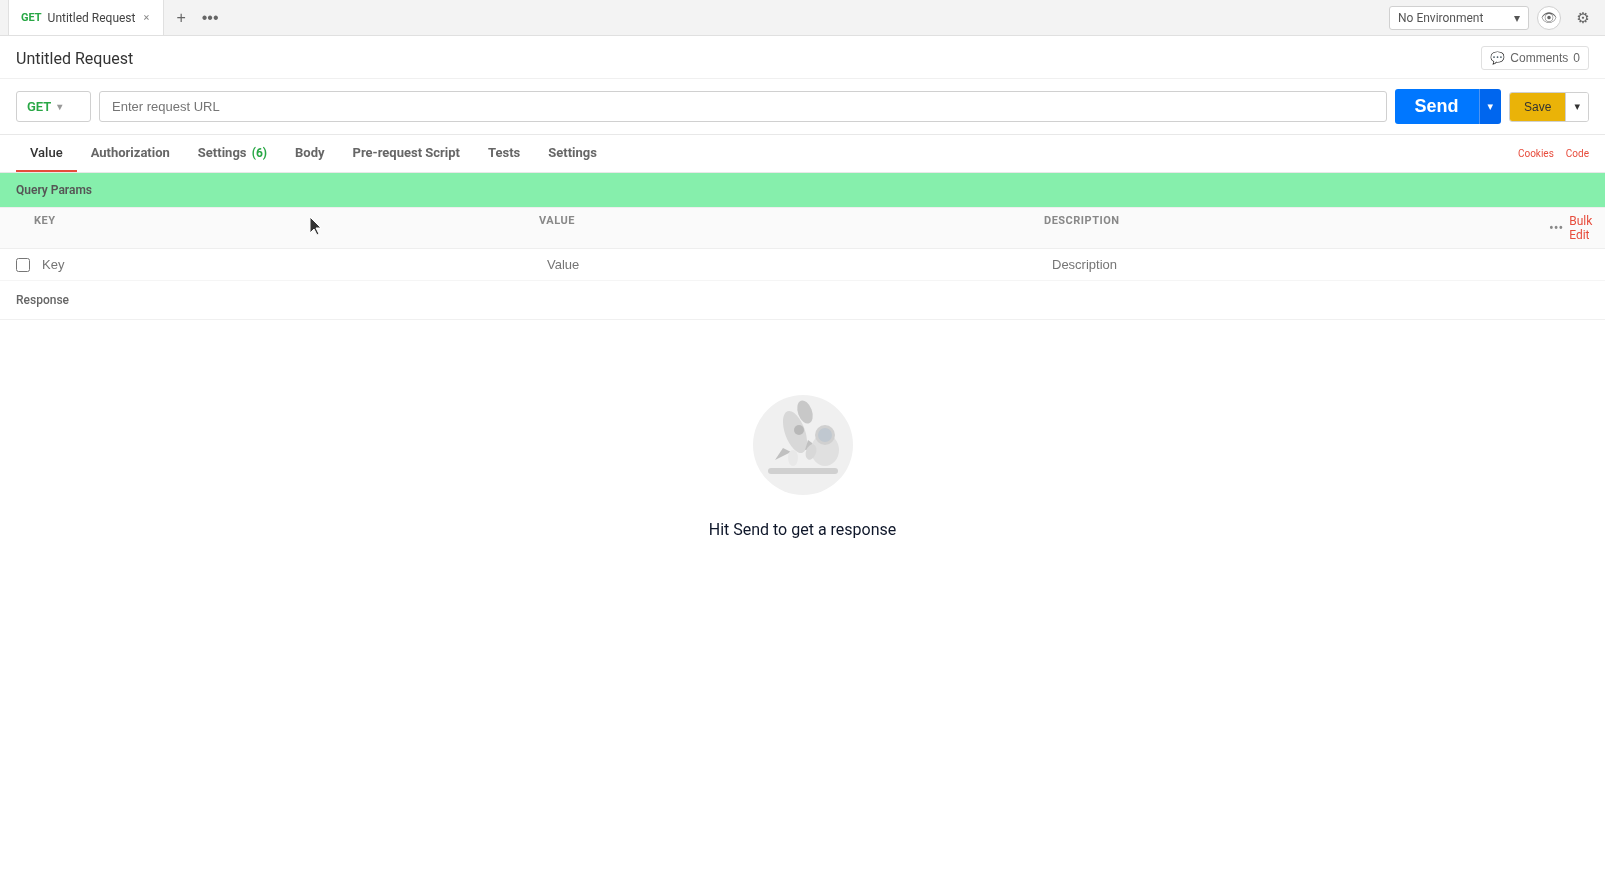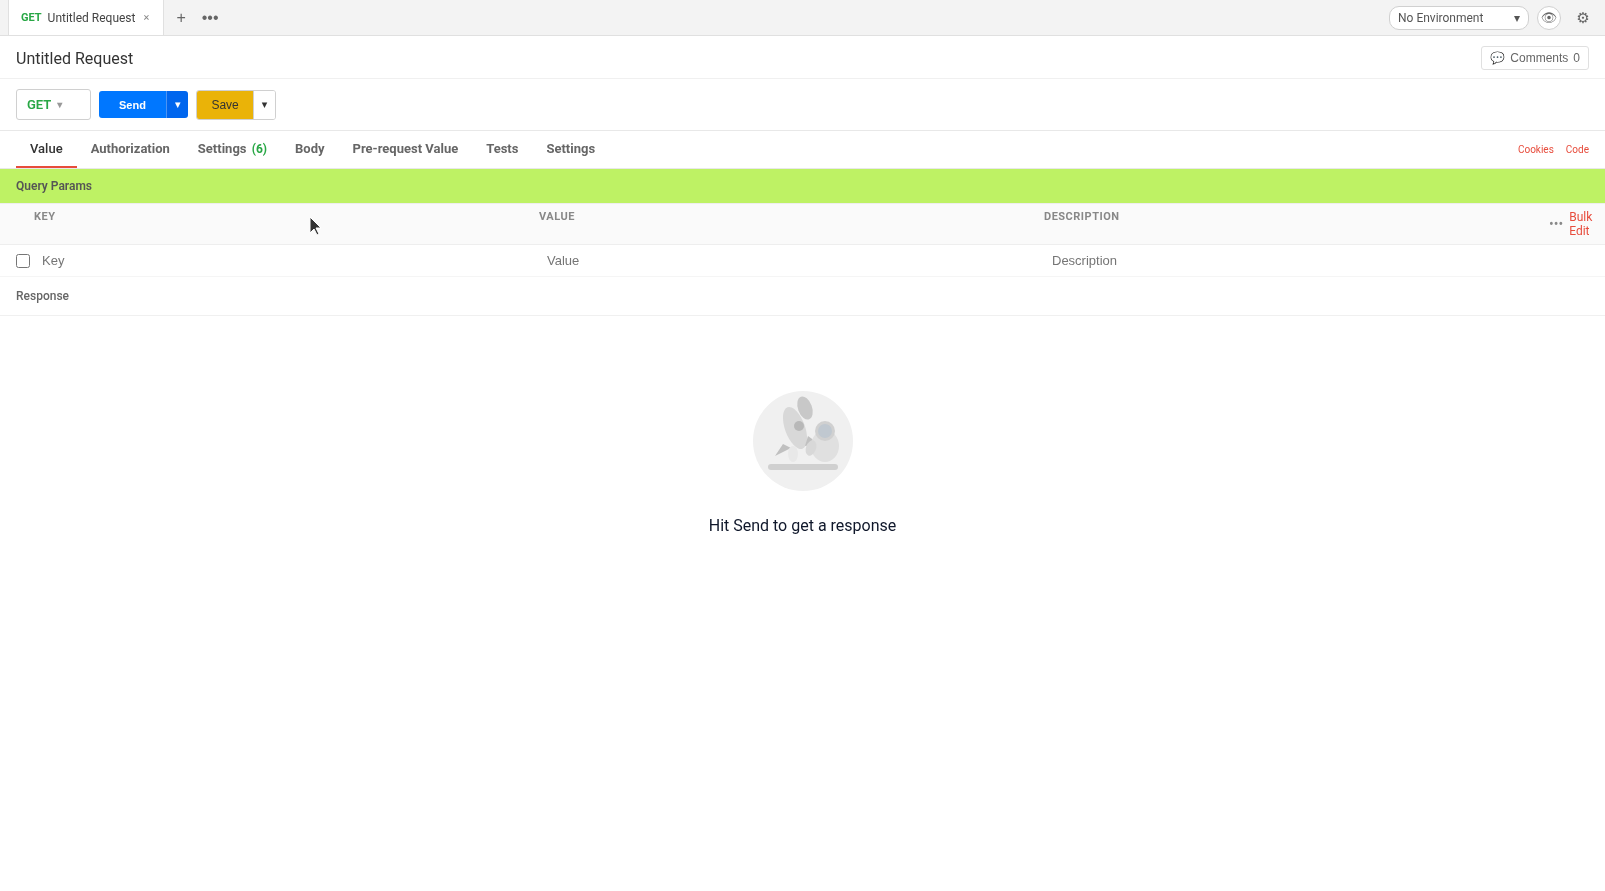--- a/index.html
+++ b/index.html
@@ -61,21 +61,21 @@
     .top-right {
       display: flex;
       align-items: center;
       gap: 8px;
     }
     .env-select {
       display: flex;
       align-items: center;
       gap: 4px;
       border: 1px solid #d0d0d0;
-      border-radius: 10px;
+      border-radius: 3px;
       padding: 4px 8px;
       background: #fff;
       font-size: 12px;
       color: #555;
       cursor: pointer;
       min-width: 140px;
       justify-content: space-between;
     }
     .icon-circle {
       width: 24px;
@@ -166,21 +166,21 @@
       display: flex;
       align-items: stretch;
       border-radius: 3px;
       overflow: hidden;
     }
     .send-btn {
       background: #0077FF;
       color: #fff;
       border: none;
       padding: 7px 20px;
-      font-size: 11px;
+      font-size: 18px;
       font-weight: 600;
       cursor: pointer;
     }
     .send-dropdown {
       background: #0066ee;
       color: #fff;
       border: none;
       border-left: 1px solid rgba(255,255,255,0.3);
       padding: 7px 8px;
       cursor: pointer;
@@ -250,21 +250,21 @@
       color: #e74c3c;
       cursor: pointer;
     }
 
     
     .section-title {
       padding: 10px 16px;
       font-size: 12px;
       color: #555;
       font-weight: 600;
-      background: #bef264;
+      background: #86efac;
       border-bottom: 1px solid #eee;
     }
     .params-table {
       width: 100%;
     }
     .params-header {
       display: grid;
       grid-template-columns: 18px 1fr 1fr 1fr 40px;
       padding: 6px 16px;
       border-bottom: 1px solid #eee;
@@ -373,20 +373,21 @@
     <span>Comments</span>
     <span>0</span>
   </button>
 </div>
 
 <div class="url-bar">
   <div class="method-dropdown">
     <span>GET</span>
     <span class="chevron">▾</span>
   </div>
+  <input class="url-input" type="text" placeholder="Enter request URL" style="">
   <div class="send-btn-group">
     <button class="send-btn">Send</button>
     <button class="send-dropdown">▾</button>
   </div>
   <div class="save-btn-group">
     <button class="save-btn">Save</button>
     <button class="save-dropdown">▾</button>
   </div>
 </div>
 
@@ -398,21 +399,21 @@
     <span>Authorization</span>
   </div>
   <div class="req-tab">
     <span>Settings</span>
     <span class="badge">(6)</span>
   </div>
   <div class="req-tab">
     <span>Body</span>
   </div>
   <div class="req-tab">
-    <span>Pre-request Value</span>
+    <span>Pre-request Script</span>
   </div>
   <div class="req-tab">
     <span>Tests</span>
   </div>
   <div class="req-tab">
     <span>Settings</span>
   </div>
   <div class="tab-right-links">
     <span class="tab-right-link">Cookies</span>
     <span class="tab-right-link">Code</span>

